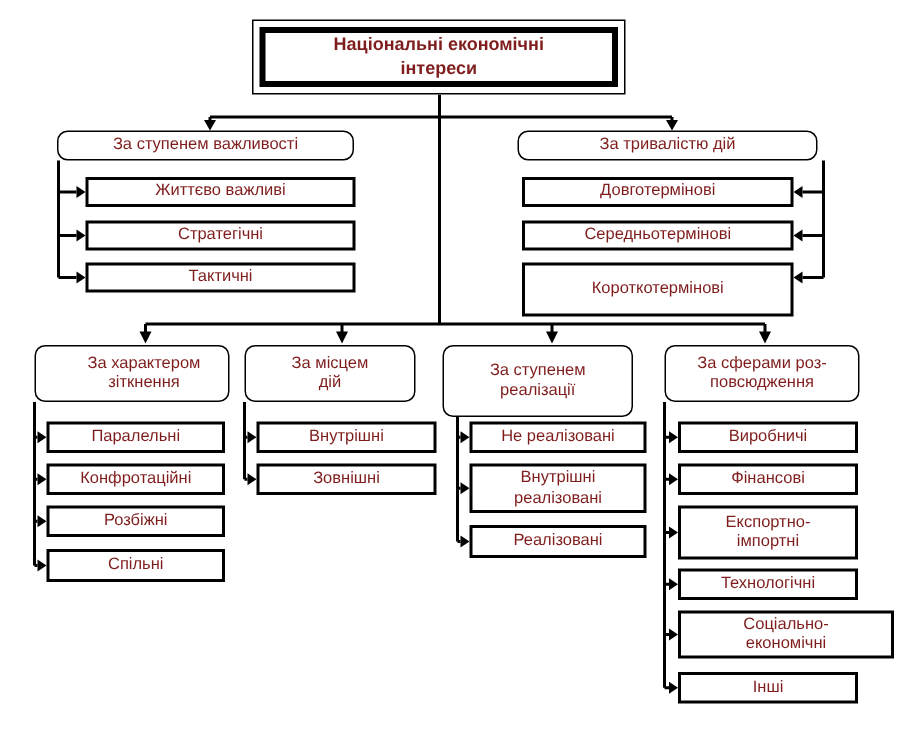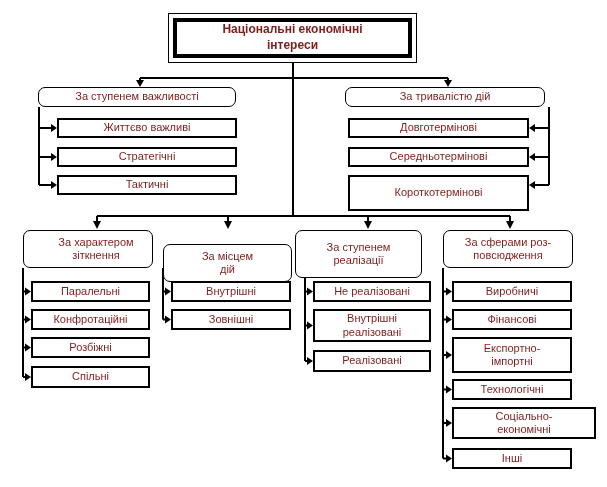--- a/index.html
+++ b/index.html
@@ -38,21 +38,21 @@
     display:flex; align-items:center; justify-content:center;
     text-align:center; white-space:pre-line;
     font-size:12px; font-weight:bold; line-height:1.3;
   }
 
   
   #hdr-imp { left:38px;  top:87px;  width:198px; height:20px; }
   #hdr-dur { left:345px; top:87px;  width:200px; height:20px; }
   
   #hdr-col { left:23px;  top:230px; width:130px; height:38px;padding-left:16px; }
-  #hdr-plc { left:163px; top:230px; width:129px; height:38px;margin-top:14px; }
+  #hdr-plc { left:163px; top:230px; width:114px; height:38px; }
   #hdr-rlz { left:295px; top:230px; width:127px; height:48px; }
   #hdr-sph { left:443px; top:230px; width:130px; height:38px; }
 
   
   #imp0 { left:57px; top:118px; width:180px; height:20px; }
   #imp1 { left:57px; top:147px; width:180px; height:20px; }
   #imp2 { left:57px; top:175px; width:180px; height:20px; }
   
   #dur0 { left:348px; top:118px; width:181px; height:20px; }
   #dur1 { left:348px; top:147px; width:181px; height:20px; }

